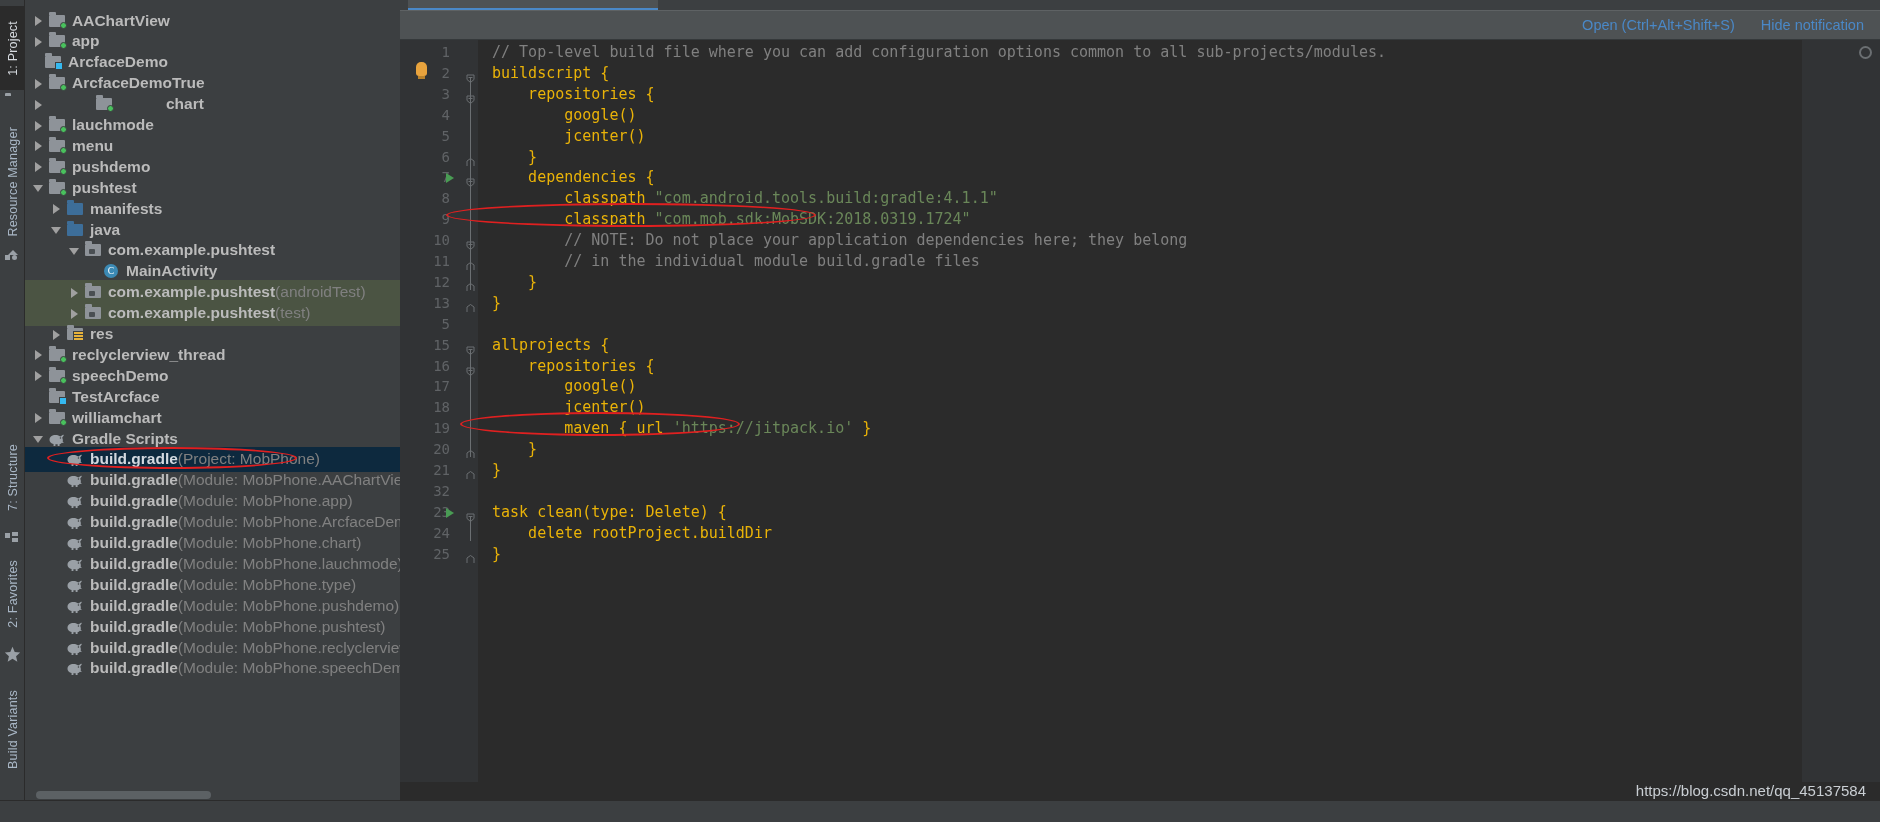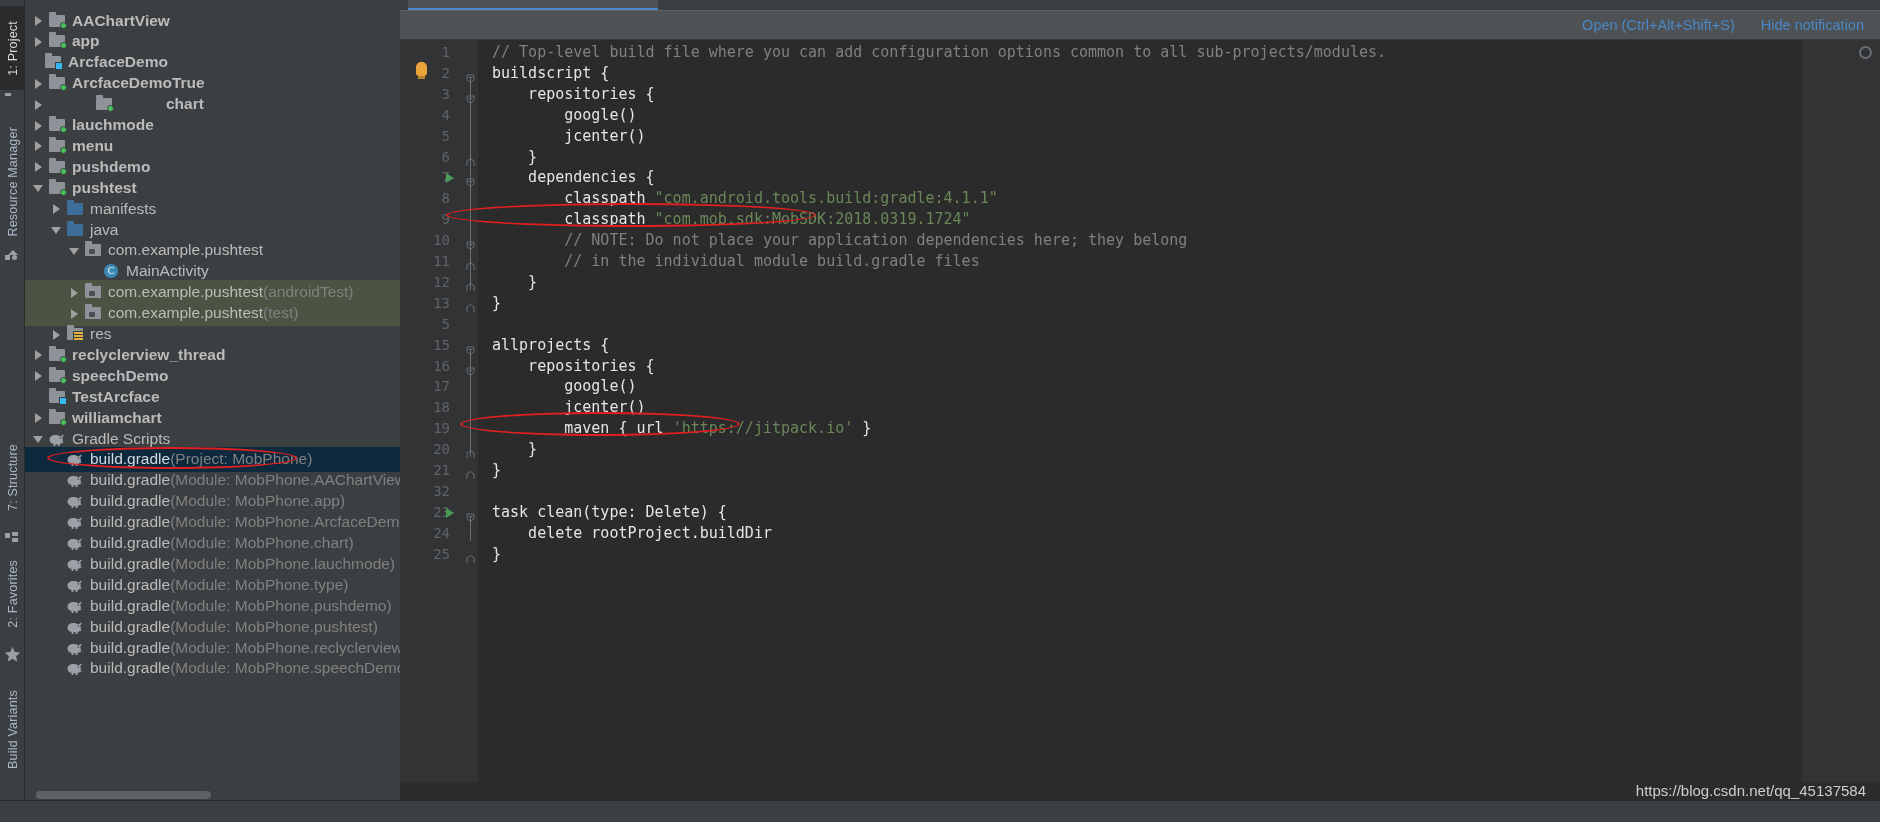--- a/index.html
+++ b/index.html
@@ -111,21 +111,21 @@
   .f-res::before { content:""; position: absolute; left: 0; top: -3px; width: 7px; height: 3px; background:#8e9399; border-radius: 1px 1px 0 0;}
   .f-res::after { content:""; position:absolute; right: -1px; bottom: -2px; width: 9px; height: 9px;
      background: repeating-linear-gradient(to bottom, #e8b33a 0 2px, #3c3f41 2px 3px); border:1px solid #3c3f41;}
   
   .c-class { position: absolute; left: 2px; top: 1px; width: 14px; height: 14px; border-radius: 50%;
      background: #3c8ab5; color: #ffffff; font-size: 9.5px; line-height: 14px; text-align: center;
      font-family: "Liberation Serif", serif; }
   
   .g-eleph { position: absolute; left: 0px; top: 2px; width: 18px; height: 13px; }
 
-  .label-main { color: #bbbbbb; }
+  .label-main { color: #bbbbbb; font-weight: bold; }
   .label-bold { font-weight: bold; }
   .label-dim { color: #808080; }
   .row.sel-blue .label-main { color: #d3d9e0; }
 
   
   .ellipse {
     position: absolute;
     border: 2.5px solid #e02020;
     border-radius: 50%;
     pointer-events: none;
@@ -200,21 +200,21 @@
   .cl {
     position: absolute; left: 14px;
     font-family: "DejaVu Sans Mono", monospace;
     font-size: 15px;
     height: 21px; line-height: 21px;
     white-space: pre;
     color: #a9b7c6;
   }
   .t-comment { color: #808080; }
   .t-str { color: #6a8759; }
-  .t-plain { color: #e5e5e5; }
+  .t-plain { color: #eab308; }
 
   .fold-mark {
     position: absolute; left: 6px; width: 9px; height: 9px;
   }
   .fold-line {
     position: absolute; left: 10px; width: 1px; background: #6b6f72;
   }
   .run-tri {
     position: absolute; left: 46px; width: 0; height: 0;
     border-left: 8px solid #499c54;

